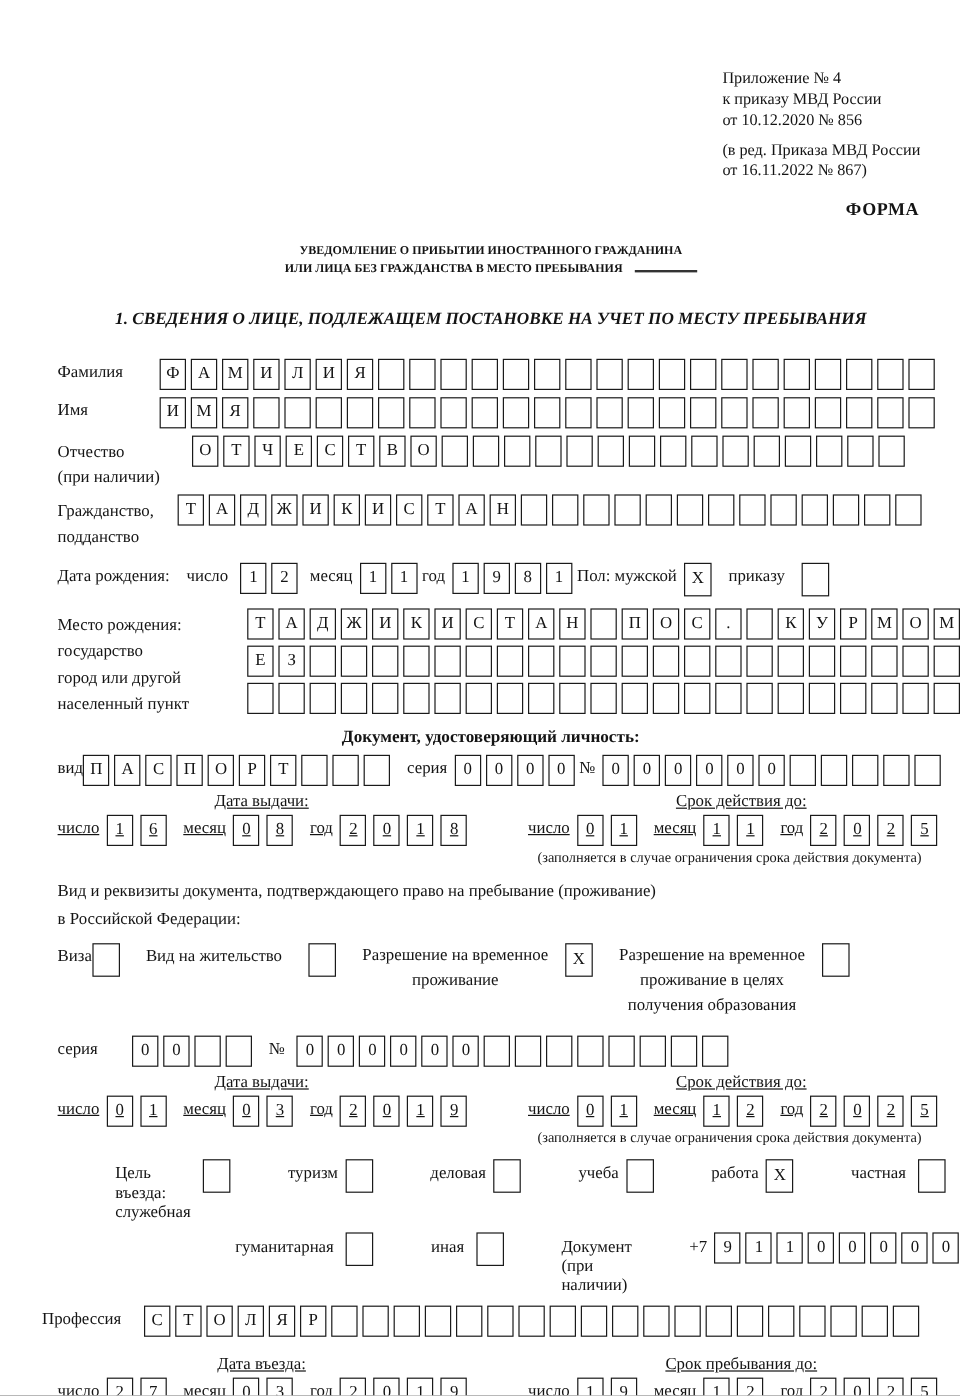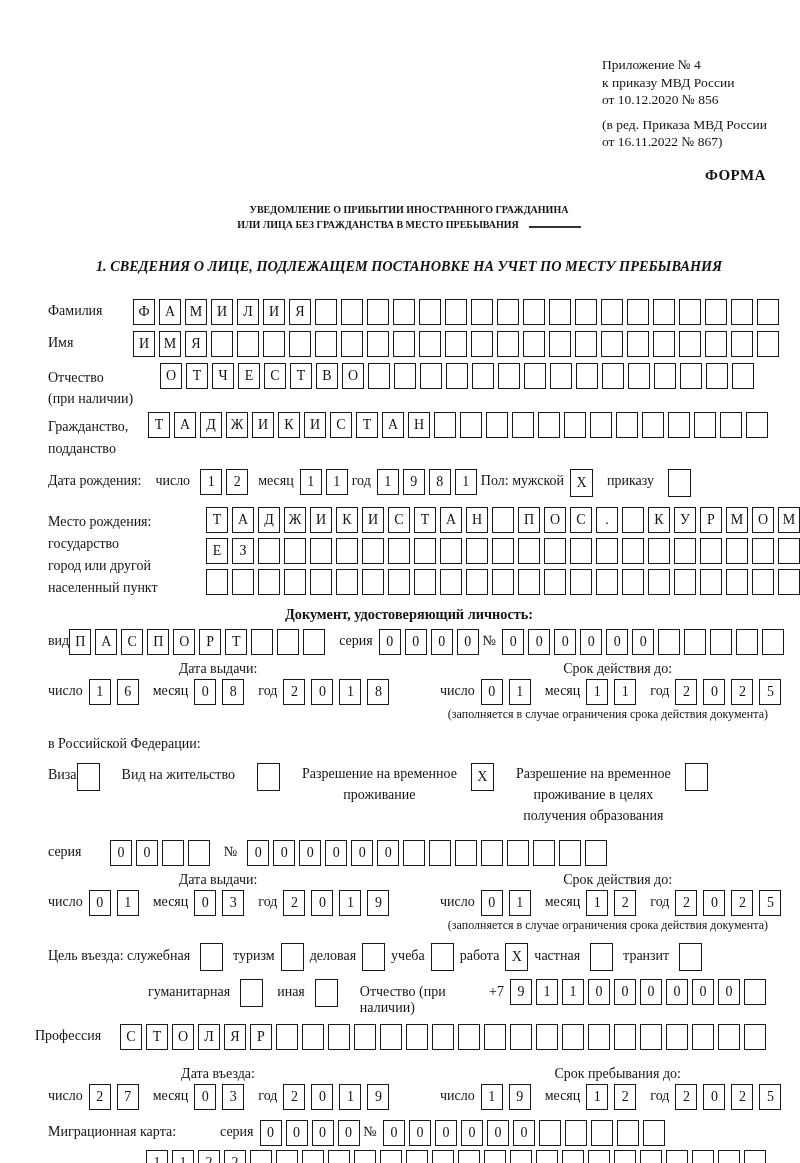--- a/index.html
+++ b/index.html
@@ -25,21 +25,21 @@
   .two-line { line-height:1.55; }
 
   
   .cells { display:inline-flex; flex-wrap:nowrap; }
   .cell { flex:none; width:22px; height:26px; border:1.7px solid #1a1a1a; margin-right:4px;
           text-align:center; font-size:14px; line-height:23px; background:#fff; }
   .checkbox .cell { width:23px; height:28px; margin-right:0; line-height:25px; }
   .stack { display:flex; flex-direction:column; gap:5px; }
 
   
-  .dates-row { display:flex; font-size:14px; margin-top:10px; }
+  .dates-row { display:flex; font-size:14px; margin-top:10px;text-decoration:underline; }
   .date-group { display:flex; flex-direction:column; }
   .date-head { text-align:center; margin-bottom:2px; }
   .date-line { display:flex; align-items:flex-start; }
   .date-line .lbl { padding-top:4px; }
   .date-line .cells { margin:0 8px 0 6px; }
   .date-line .cell { margin-right:6px; }
   .dg-left { width:340px; }
   .dg-right { margin-left:52px; }
   .valid-note { text-align:right; font-size:12px; margin-top:2px; margin-bottom:10px; padding-right:2px; }
 
@@ -47,21 +47,21 @@
 
   .res-text { font-size:14px; line-height:1.65; margin-top:4px; }
   .permits { margin-top:8px; margin-bottom:14px; }
   .permit-text { text-align:center; line-height:1.5; }
   .gap6 { margin-left:6px; }
   .gap10 { margin-left:10px; }
   .gap14 { margin-left:14px; }
   .gap22 { margin-left:22px; }
 
   .purpose-row { display:flex; align-items:flex-start; font-size:14px; margin-bottom:8px; flex-wrap:nowrap; }
-  .purpose-row .lbl { padding-top:5px; }
+  .purpose-row .lbl { padding-top:5px;margin-left:48px; }
   .indent100 { padding-left:100px; }
 </style>
 </head>
 <body>
 
 <div class="page">
 
   <div class="annex">
     <div>Приложение № 4</div>
     <div>к приказу МВД России</div>
@@ -404,20 +404,21 @@
             <span class="cell">0</span>
             <span class="cell">2</span>
             <span class="cell">5</span>
           </span>
       </div>
     </div>
   </div>
   <div class="valid-note">(заполняется в случае ограничения срока действия документа)</div>
 
   <div class="res-text">
+    <div>Вид и реквизиты документа, подтверждающего право на пребывание (проживание)</div>
     <div>в Российской Федерации:</div>
   </div>
 
   <div class="row permits">
     <span class="lbl">Виза</span>
     <span class="cells checkbox">
         <span class="cell"></span>
       </span>
     <span class="lbl gap22">Вид на жительство</span>
     <span class="cells checkbox gap22">
@@ -548,21 +549,21 @@
 
   <div class="purpose-row indent100">
     <span class="lbl">гуманитарная</span>
     <span class="cells checkbox gap10">
         <span class="cell"></span>
       </span>
     <span class="lbl gap14">иная</span>
     <span class="cells checkbox gap10">
         <span class="cell"></span>
       </span>
-    <span class="lbl gap22">Отчество (при наличии)</span>
+    <span class="lbl gap22">Документ (при наличии)</span>
     <span class="lbl gap22">+7</span>
     <span class="cells gap6">
         <span class="cell">9</span>
         <span class="cell">1</span>
         <span class="cell">1</span>
         <span class="cell">0</span>
         <span class="cell">0</span>
         <span class="cell">0</span>
         <span class="cell">0</span>
         <span class="cell">0</span>

